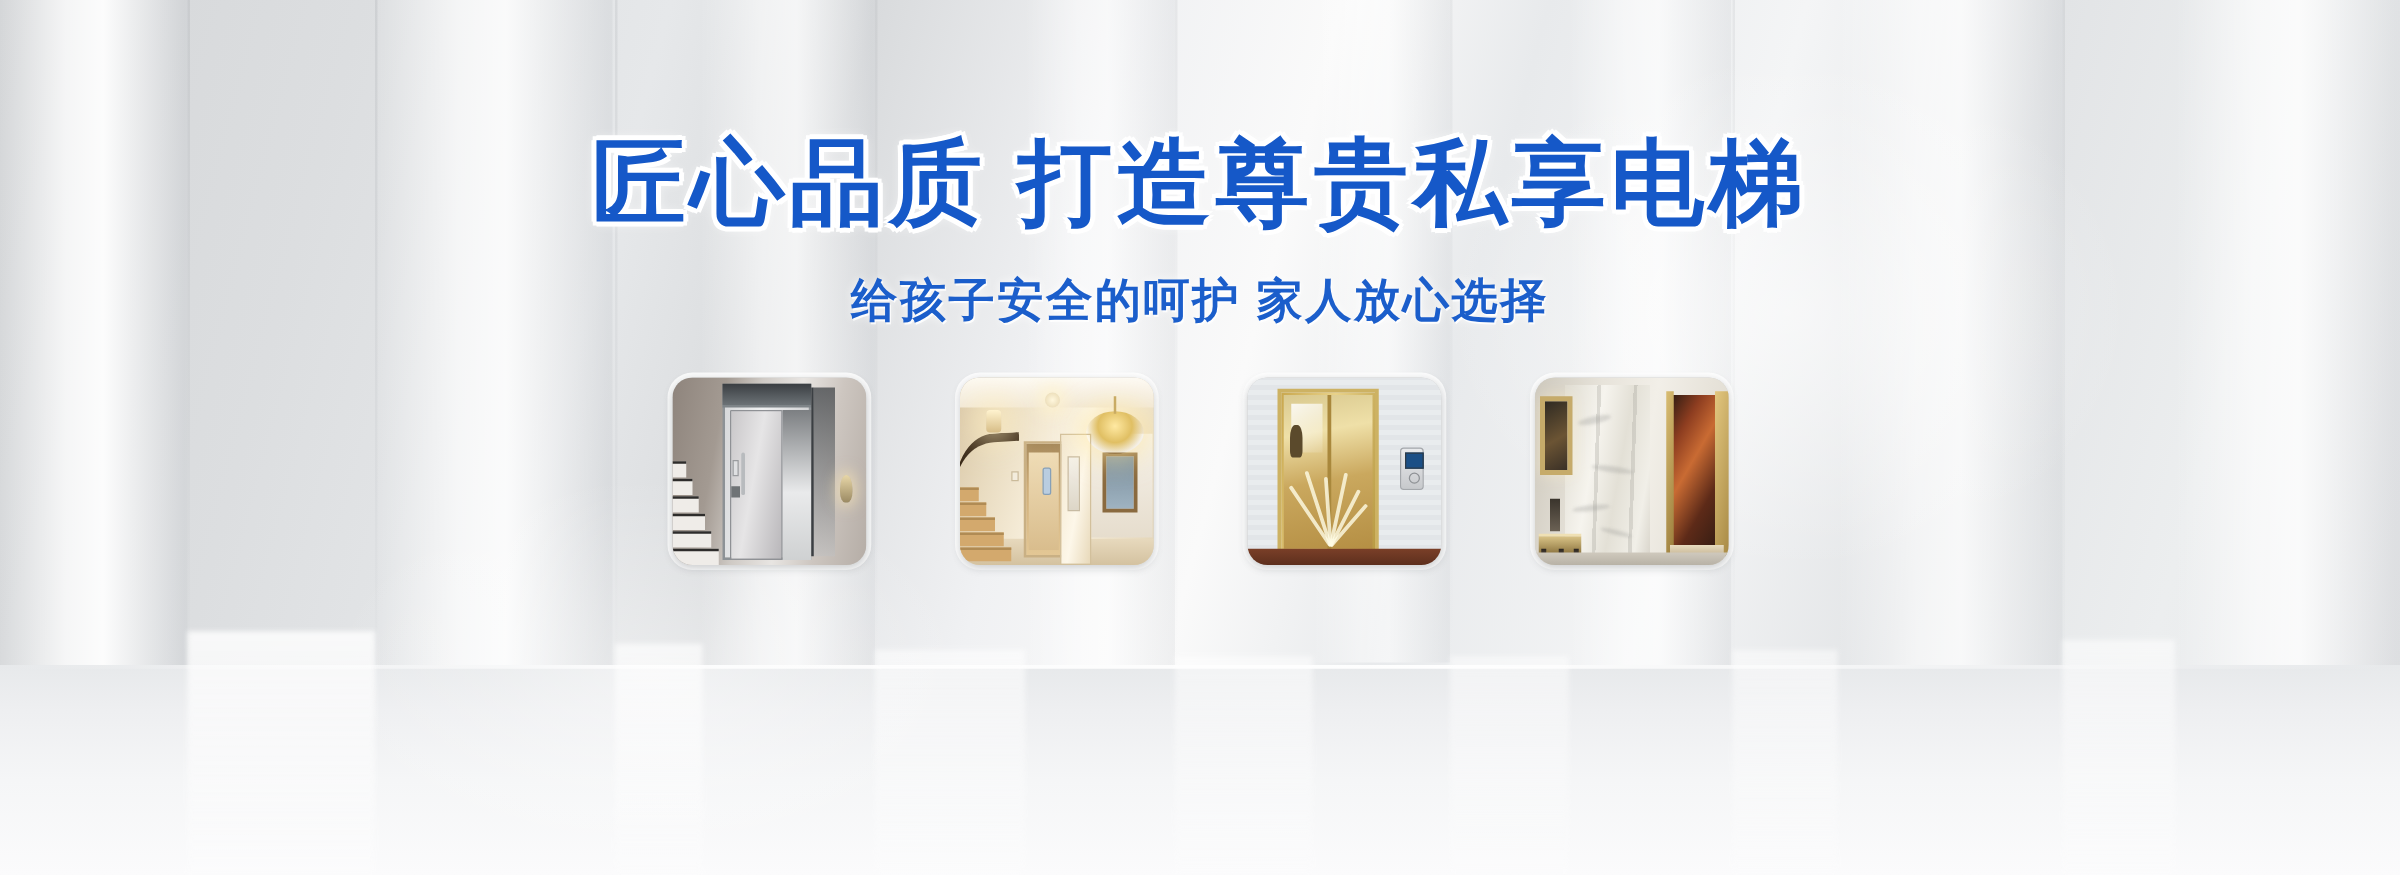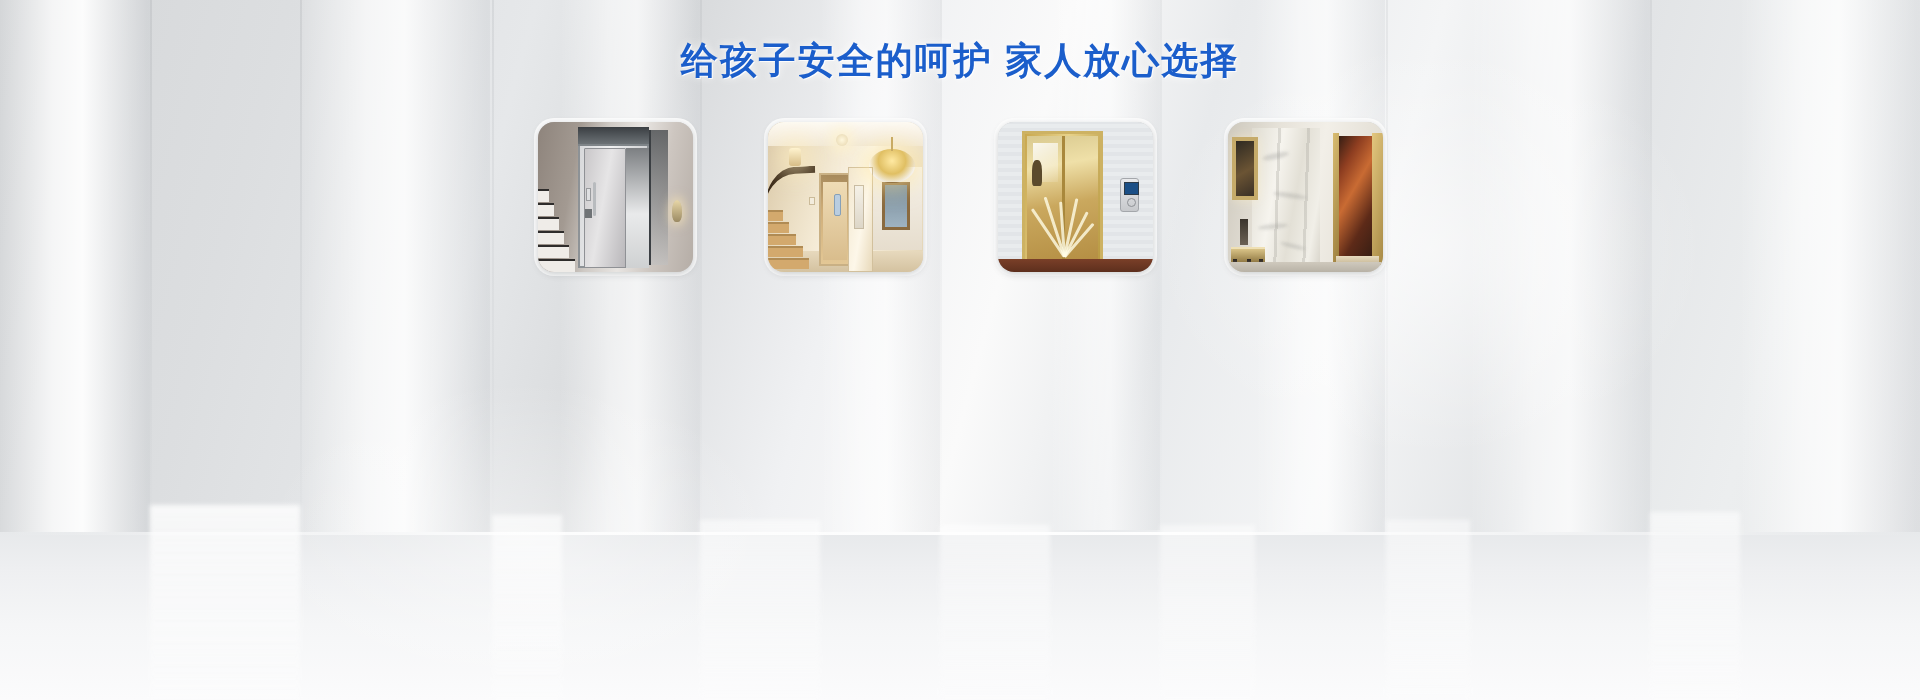--- a/index.html
+++ b/index.html
@@ -76,21 +76,21 @@
     color:#1558c8;
     white-space:nowrap;
     text-shadow:
        3px 0 0 #fff,  -3px 0 0 #fff,  0 3px 0 #fff,  0 -3px 0 #fff,
        3px 3px 0 #fff, -3px 3px 0 #fff, 3px -3px 0 #fff, -3px -3px 0 #fff,
        4px 0 0 #fff, -4px 0 0 #fff, 0 4px 0 #fff, 0 -4px 0 #fff,
        0 0 10px rgba(255,255,255,.95);
   }
 
   .subhead {
-    margin-top:36px;
+    margin-top:18px;
     font-size:37px;
     font-weight:600;
     letter-spacing:2px;
     color:#1b5ecb;
     white-space:nowrap;
     text-shadow:0 0 8px rgba(255,255,255,.9), 1px 1px 0 rgba(255,255,255,.85);
     text-align:right;
   }
 
   .thumbs {
@@ -219,20 +219,21 @@
     <div class="shaft" style="left:1160px; top:525px; width:95px;  height:175px; opacity:.5;"></div>
     <div class="shaft" style="left:1386px; top:520px; width:84px;  height:180px; opacity:.55;"></div>
     <div class="shaft" style="left:1650px; top:512px; width:90px;  height:188px; opacity:.6;"></div>
 
     <div class="glow" style="left:1150px; top:40px;  width:560px; height:420px; opacity:.55;"></div>
     <div class="glow" style="left:260px;  top:380px; width:520px; height:320px; opacity:.45;"></div>
   </div>
 
   <div class="content">
 
+    <div class="headline">匠心品质 打造尊贵私享电梯</div>
 
     <div class="subhead">给孩子安全的呵护 家人放心选择</div>
 
     <div class="thumbs">
 
       <div class="thumb">
         <div class="scene">
           <div class="t1-wall"></div>
           <div class="t1-stairs">
             <i style="bottom:0px;  width:100%; height:13px;"></i>

